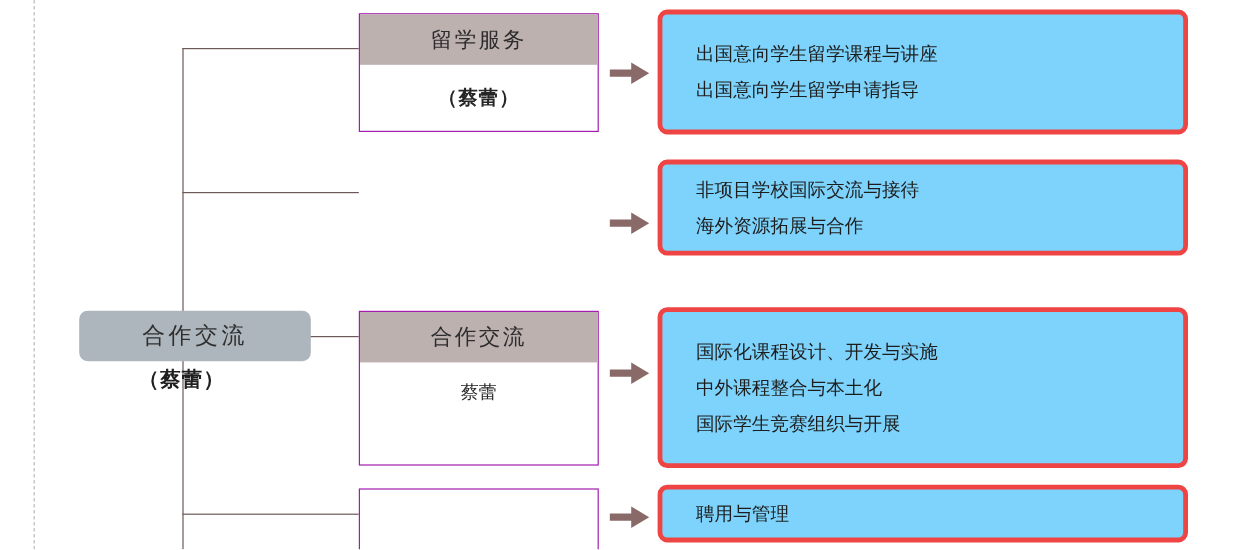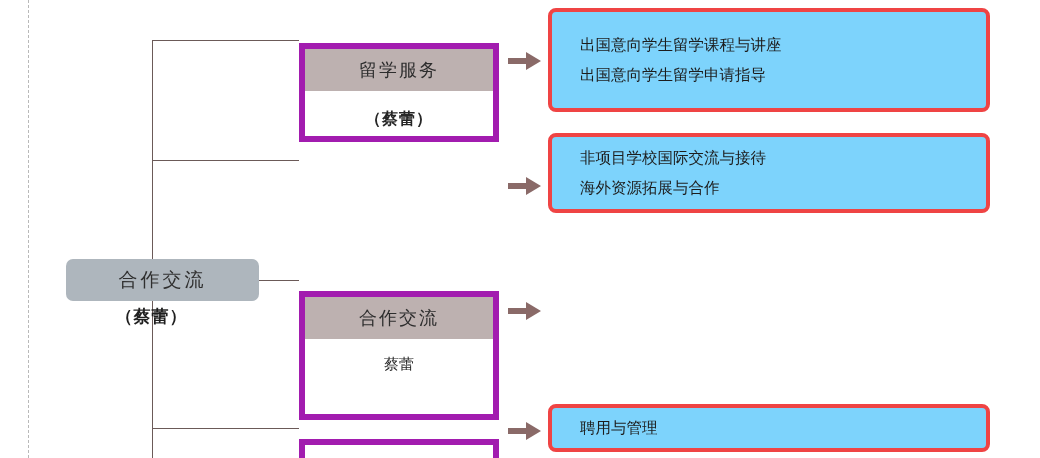--- a/index.html
+++ b/index.html
@@ -71,23 +71,22 @@
     color: #1f1f1f;
     letter-spacing: 1px;
   }
 
   
   .branch-box {
     position: absolute;
     left: 299px;
     width: 200px;
     background: #ffffff;
-    border: 6px solid #a21caf;
+    border: 1px solid #a21caf;
     box-sizing: border-box;
-    margin-top: 32px;
   }
   .branch-head {
     height: 42px;
     background: #bdb1b0;
     display: flex;
     align-items: center;
     justify-content: center;
     font-size: 18px;
     color: #2d2d2d;
     letter-spacing: 2px;
@@ -168,20 +167,25 @@
     <div class="content-line">海外资源拓展与合作</div>
   </div>
 
   <div class="branch-box" style="top:259px; height:129px;">
     <div class="branch-head">合作交流</div>
     <div class="branch-body" style="height:86px; align-items:flex-start; padding-top:16px;">蔡蕾</div>
   </div>
   <svg class="arrow" style="left:508px; top:300px;" viewBox="0 0 34 22">
     <path d="M0 8 H18 V2 L33 11 L18 20 V14 H0 Z" fill="#8a6a68"></path>
   </svg>
+  <div class="content-box" style="top:256px; height:134px;">
+    <div class="content-line">国际化课程设计、开发与实施</div>
+    <div class="content-line">中外课程整合与本土化</div>
+    <div class="content-line">国际学生竞赛组织与开展</div>
+  </div>
 
   <div class="branch-box" style="top:407px; height:99px;">
     <div class="branch-body" style="height:56px;"></div>
   </div>
   <svg class="arrow" style="left:508px; top:420px;" viewBox="0 0 34 22">
     <path d="M0 8 H18 V2 L33 11 L18 20 V14 H0 Z" fill="#8a6a68"></path>
   </svg>
   <div class="content-box" style="top:404px; height:48px;">
     <div class="content-line">聘用与管理</div>
   </div>

